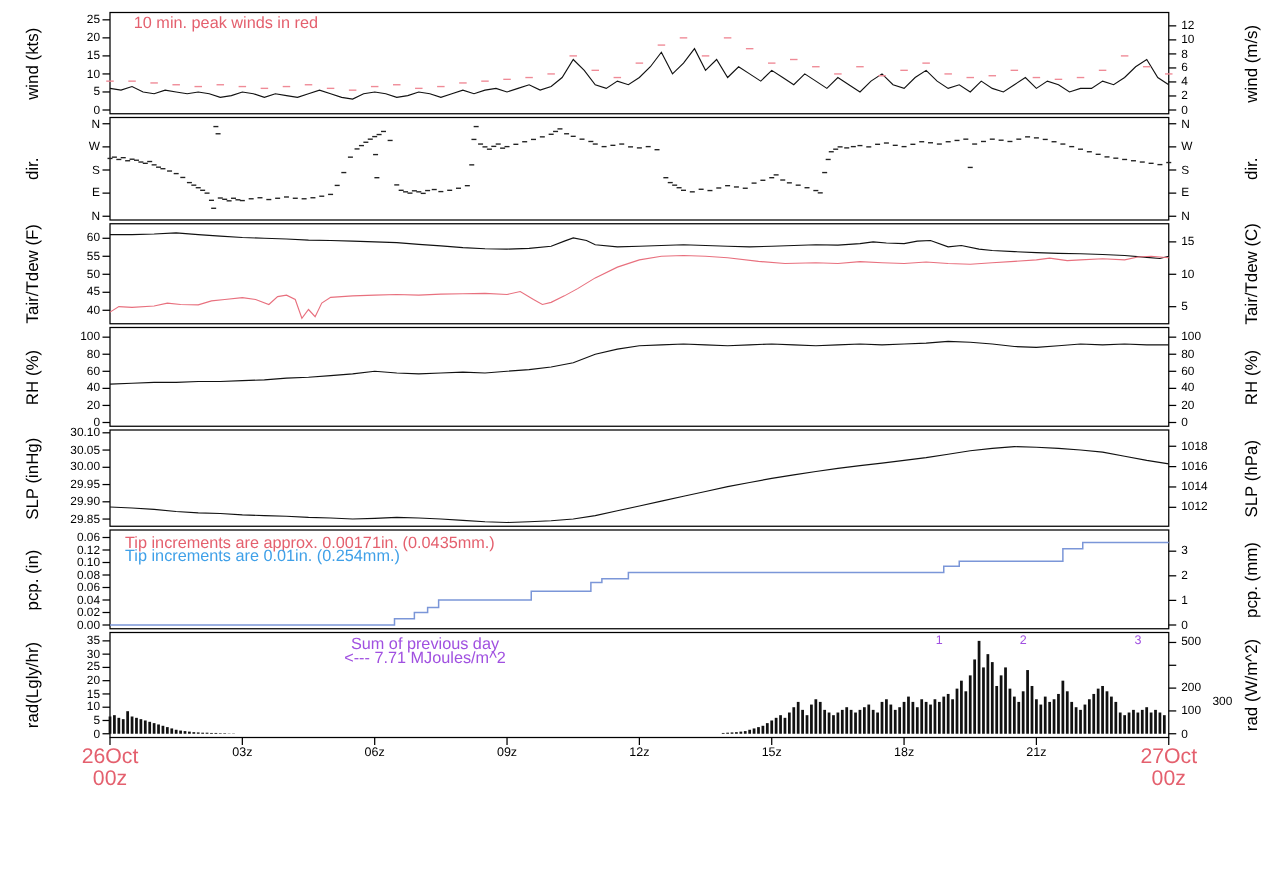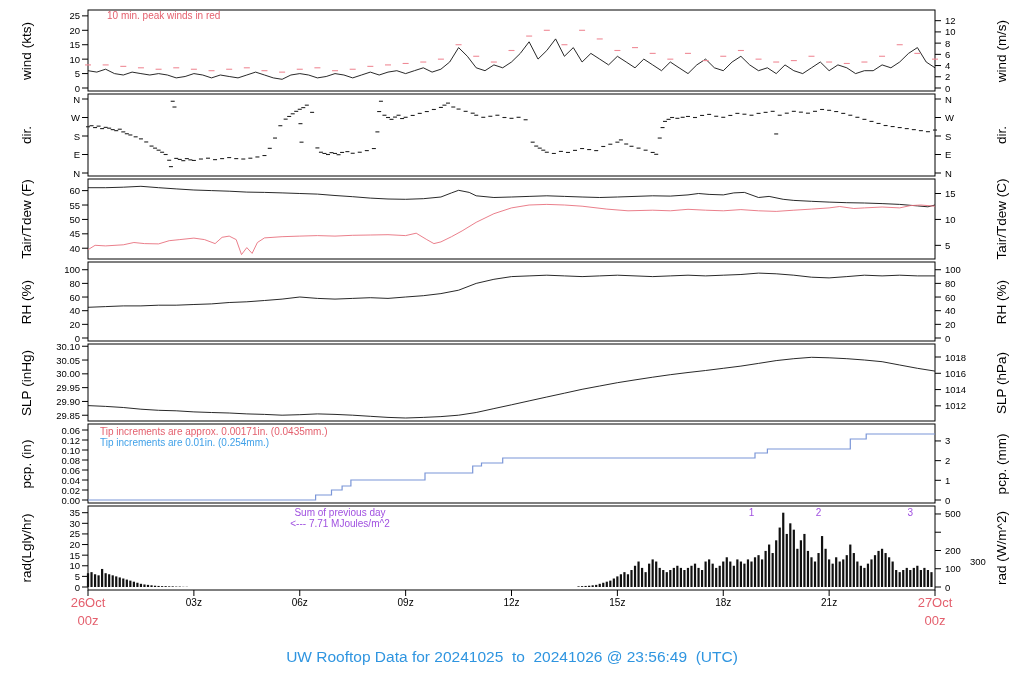--- a/index.html
+++ b/index.html
@@ -6,26 +6,26 @@
   .fig{position:relative;width:1024px;height:700px;background:#fff;overflow:hidden;
        font-family:"Liberation Sans", sans-serif;}
   svg{position:absolute;left:0;top:0;}
   .axl{position:absolute;left:26px;transform:translate(-50%,-50%) rotate(-90deg);
        font-size:13.5px;color:#000;white-space:nowrap;}
   .axr{position:absolute;left:1001px;transform:translate(-50%,-50%) rotate(-90deg);
        font-size:13.5px;color:#000;white-space:nowrap;}
   .tickL{position:absolute;width:36px;text-align:right;font-size:9.5px;line-height:11px;color:#000;}
   .tickR{position:absolute;width:40px;text-align:left;font-size:9.5px;line-height:11px;color:#000;}
   .xtick{position:absolute;transform:translateX(-50%);font-size:10px;color:#000;}
-  .note{position:absolute;font-size:10px;white-space:nowrap;}
+  .note{position:absolute;font-size:13px;white-space:nowrap;}
   .note.red{color:#e4606e;}
   .note.blue{color:#3fa0e8;}
   .note.purple{color:#a050e0;}
   .note.center{transform:translateX(-50%);}
-  .dateLbl{position:absolute;transform:translateX(-50%);font-size:13px;color:#e4606e;text-align:center;}
+  .dateLbl{position:absolute;transform:translateX(-50%);font-size:17px;color:#e4606e;text-align:center;}
   .marker{position:absolute;transform:translateX(-50%);font-size:10px;color:#a050e0;}
   .title{position:absolute;left:512px;top:648px;transform:translateX(-50%);
          font-size:15.5px;color:#2f95e0;white-space:pre;}
 </style>
 </head>
 <body>
 
 <div class="fig">
   <svg id="chart" width="1024" height="700" viewBox="0 0 1024 700">
       <rect x="88" y="10" width="847" height="81" fill="none" stroke="#000" stroke-width="1"></rect>
@@ -491,21 +491,20 @@
   <div class="note red" style="left:100px;top:426px">Tip increments are approx. 0.00171in. (0.0435mm.)</div>
   <div class="note blue" style="left:100px;top:437px">Tip increments are 0.01in. (0.254mm.)</div>
   <div class="note purple center" style="left:340px;top:507px">Sum of previous day</div>
   <div class="note purple center" style="left:340px;top:518px">&lt;--- 7.71 MJoules/m^2</div>
 
   <div class="dateLbl" style="left:88px;top:595px">26Oct</div>
   <div class="dateLbl" style="left:88px;top:613px">00z</div>
   <div class="dateLbl" style="left:935px;top:595px">27Oct</div>
   <div class="dateLbl" style="left:935px;top:613px">00z</div>
 
-  <div class="title">UW Rooftop Data for 20241025  to  20241026 @ 23:56:49  (UTC)</div>
 <div class="tickL" style="left: 44px; top: 82.5px;">0</div>
     <div class="tickL" style="left: 44px; top: 68.0731px;">5</div>
     <div class="tickL" style="left: 44px; top: 53.6462px;">10</div>
     <div class="tickL" style="left: 44px; top: 39.2194px;">15</div>
     <div class="tickL" style="left: 44px; top: 24.7925px;">20</div>
     <div class="tickL" style="left: 44px; top: 10.3656px;">25</div>
     <div class="tickR" style="left: 945px; top: 82.5px;">0</div>
     <div class="tickR" style="left: 945px; top: 71.2759px;">2</div>
     <div class="tickR" style="left: 945px; top: 60.0518px;">4</div>
     <div class="tickR" style="left: 945px; top: 48.8565px;">6</div>

